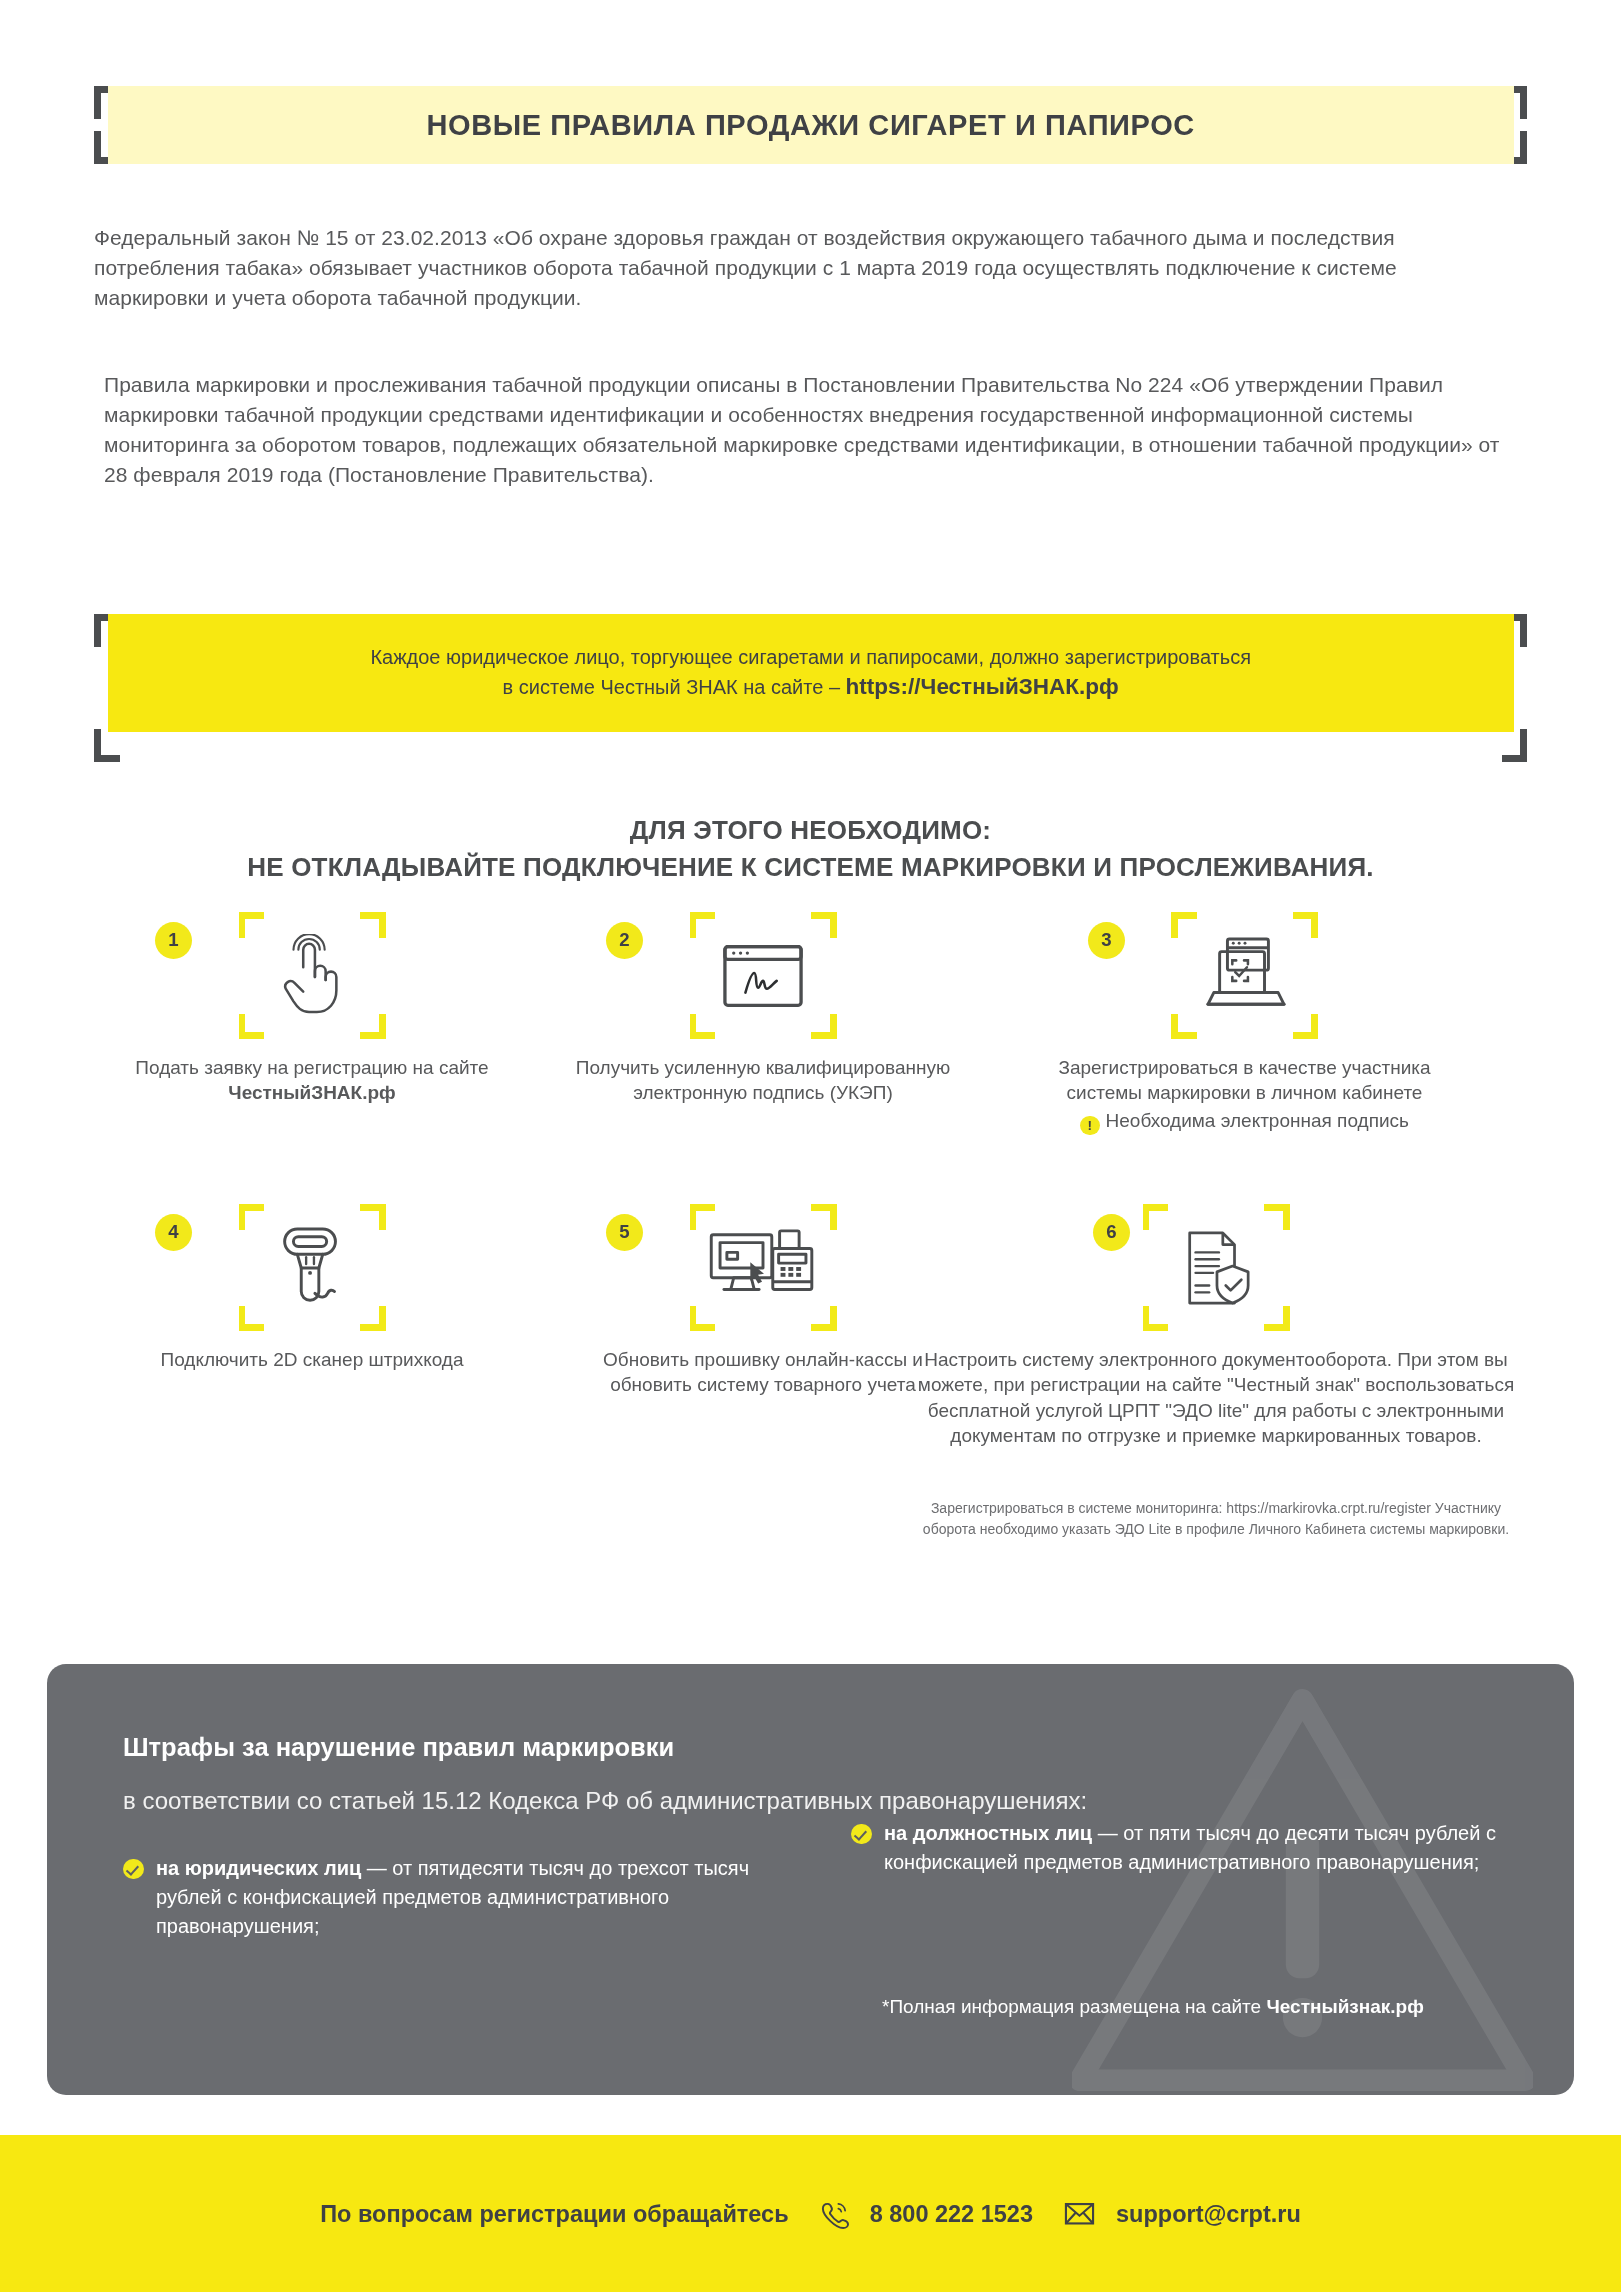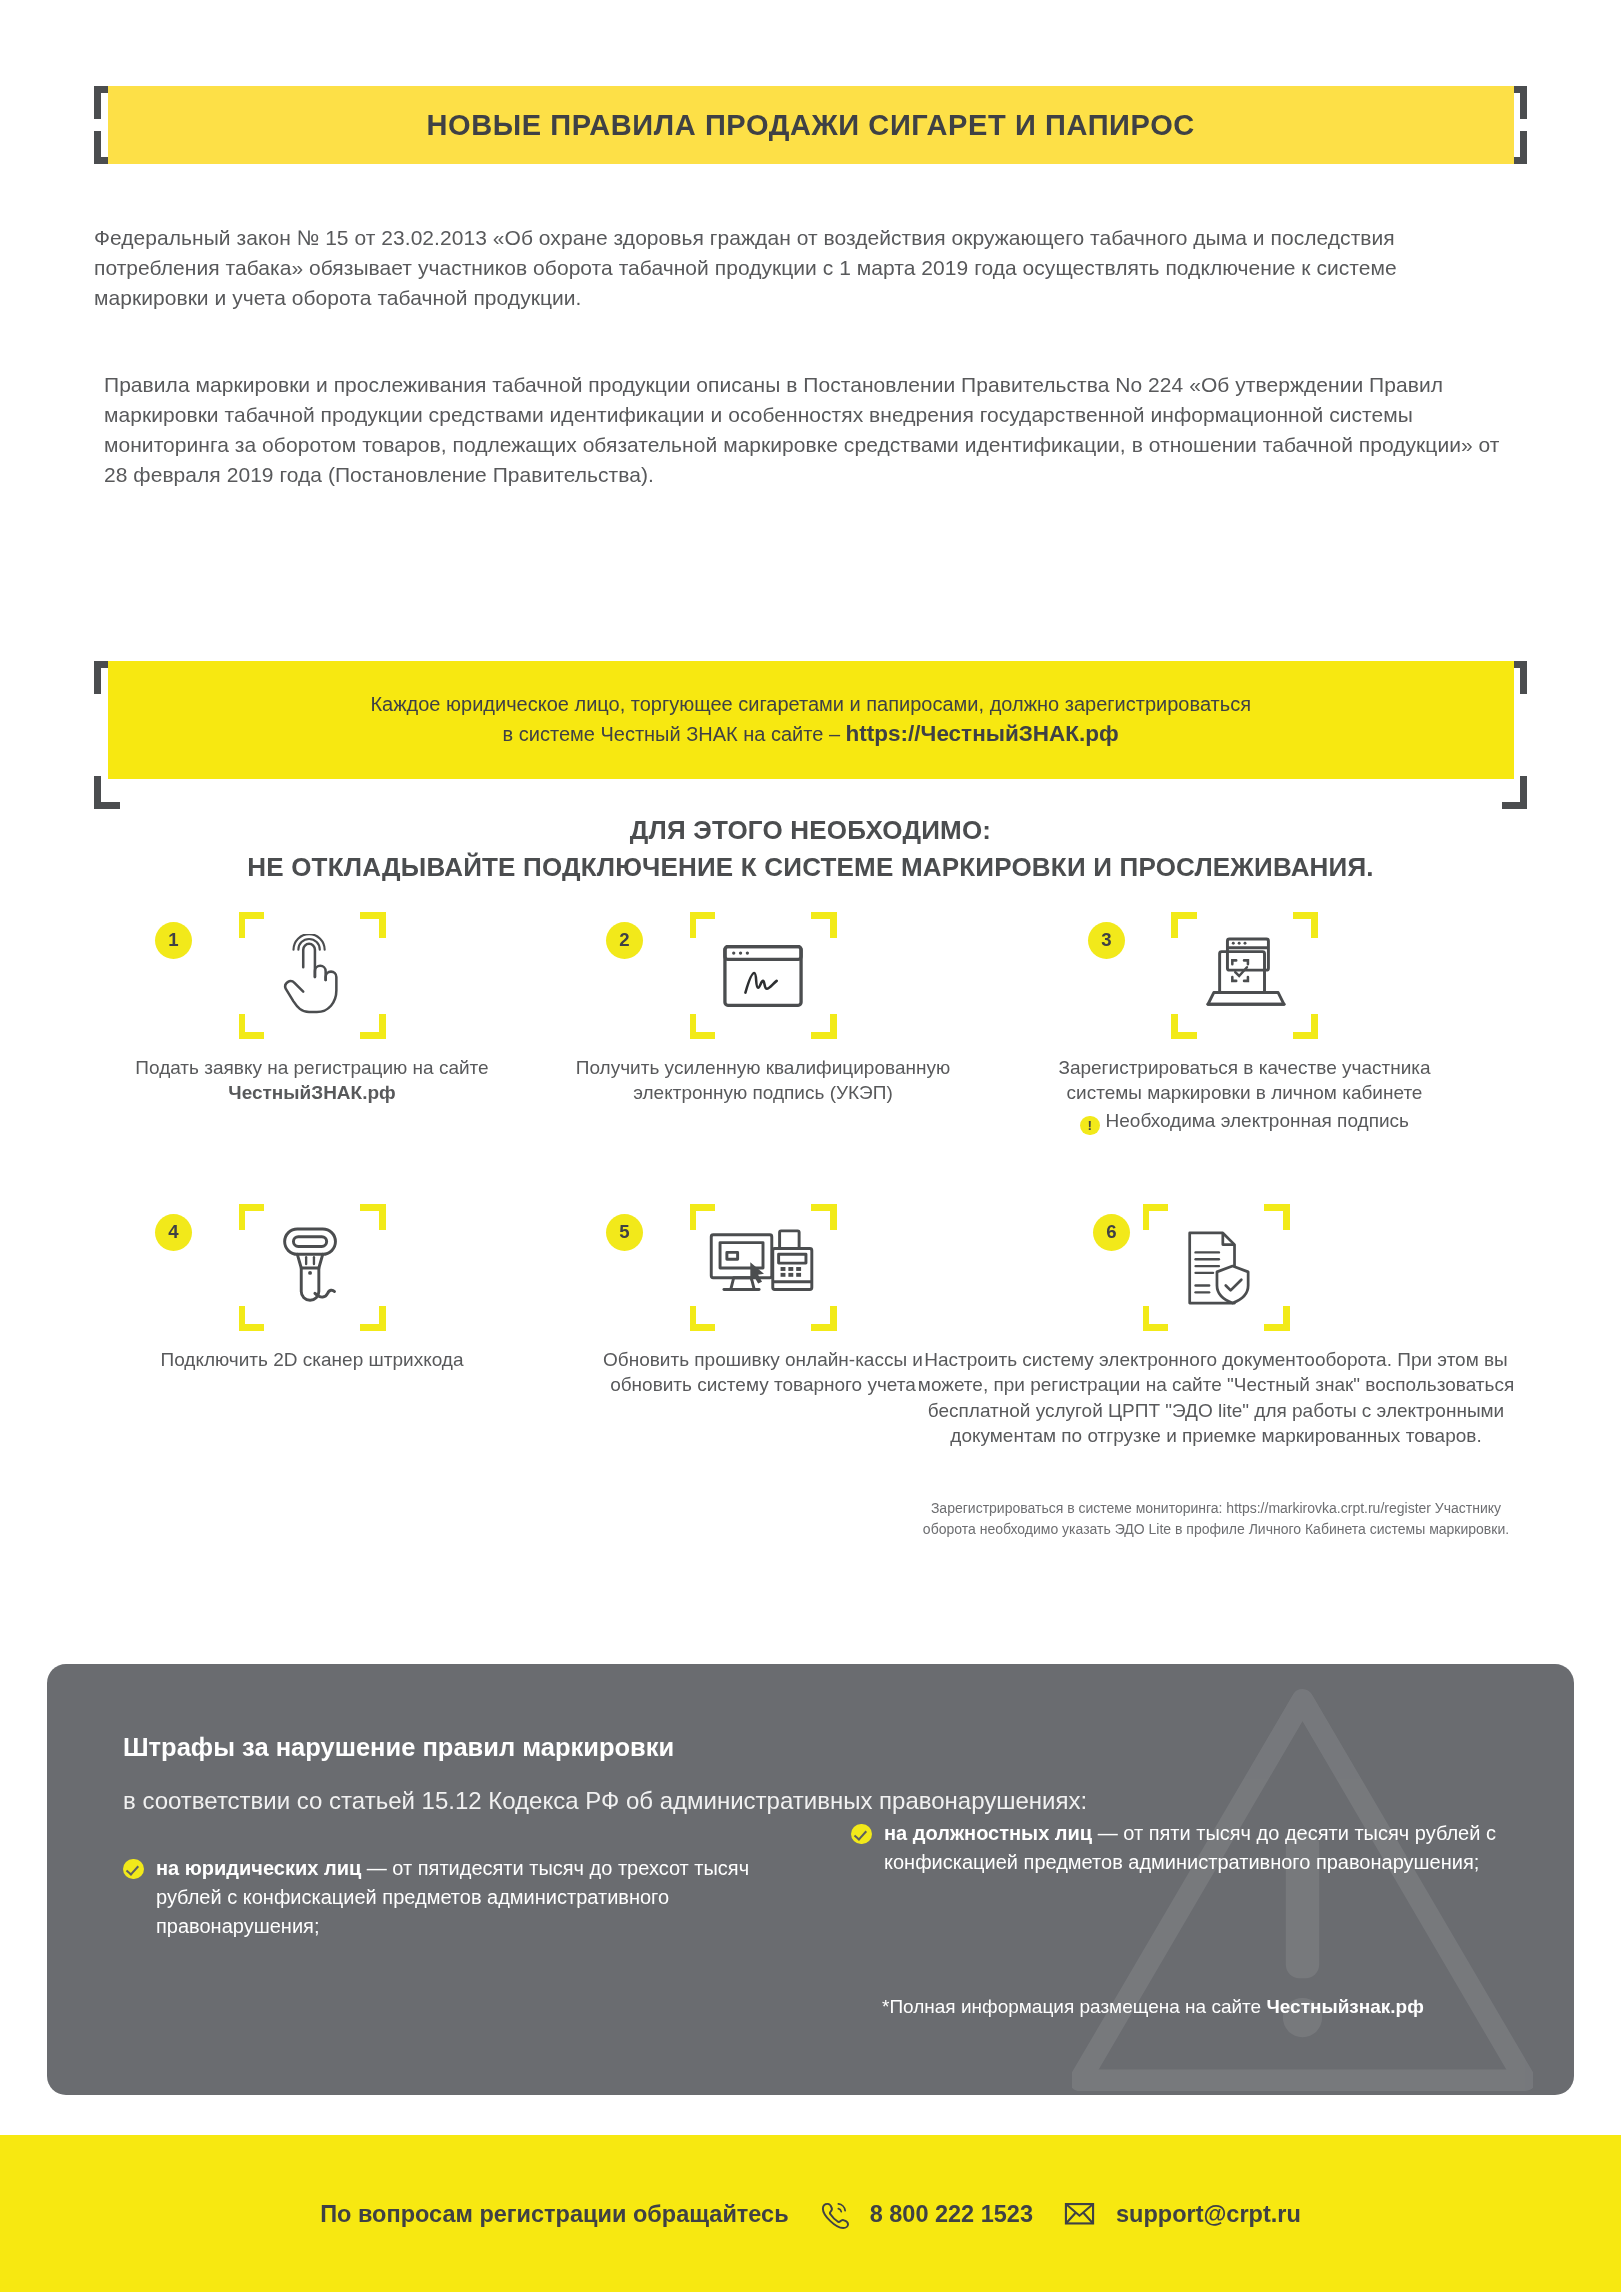--- a/index.html
+++ b/index.html
@@ -9,39 +9,39 @@
     background: #ffffff;
     font-family: "Liberation Sans", sans-serif;
     overflow: hidden;
   }
   .page { position: relative; width: 1621px; height: 2293px; background: #fff; }
 
   
   .title-wrap { position: absolute; left: 94px; top: 86px; width: 1433px; height: 78px; }
   .title-bar {
     position: absolute; left: 13.7px; top: 0; width: 1406px; height: 78px;
-    background: #fde047; display: flex; align-items: center; justify-content: center;
+    background: #fef9c3; display: flex; align-items: center; justify-content: center;
   }
   .title-text {
     font-size: 29px; font-weight: bold; color: #3f4145; letter-spacing: 0.6px;
     text-align: center; line-height: 1;
   }
   .tb-c { position: absolute; width: 6.9px; height: 33px; background: #4b4d4f; }
   .tb-h { position: absolute; height: 6.9px; width: 25.5px; background: #4b4d4f; }
 
   
   .para {
     position: absolute; color: #58595b; font-size: 21px; line-height: 30px;
     letter-spacing: 0.05px;
   }
   #para1 { left: 94px; top: 223px; width: 1392px; }
   #para2 { left: 104px; top: 370px; width: 1402px; }
 
   
-  .callout-wrap { position: absolute; left: 94px; top: 614px; width: 1433px; height: 148px; margin-top: 47px; }
+  .callout-wrap { position: absolute; left: 94px; top: 614px; width: 1433px; height: 148px; }
   .callout-bar {
     position: absolute; left: 13.7px; top: 0; width: 1406px; height: 118px;
     background: #f7e811; display: flex; flex-direction: column;
     align-items: center; justify-content: center; gap: 5.9px;
   }
   .callout-l1 { font-size: 20px; color: #3f4145; }
   .callout-l2 { font-size: 20px; color: #3f4145; }
   .callout-l2 b { font-size: 22.5px; font-weight: bold; }
 
   

